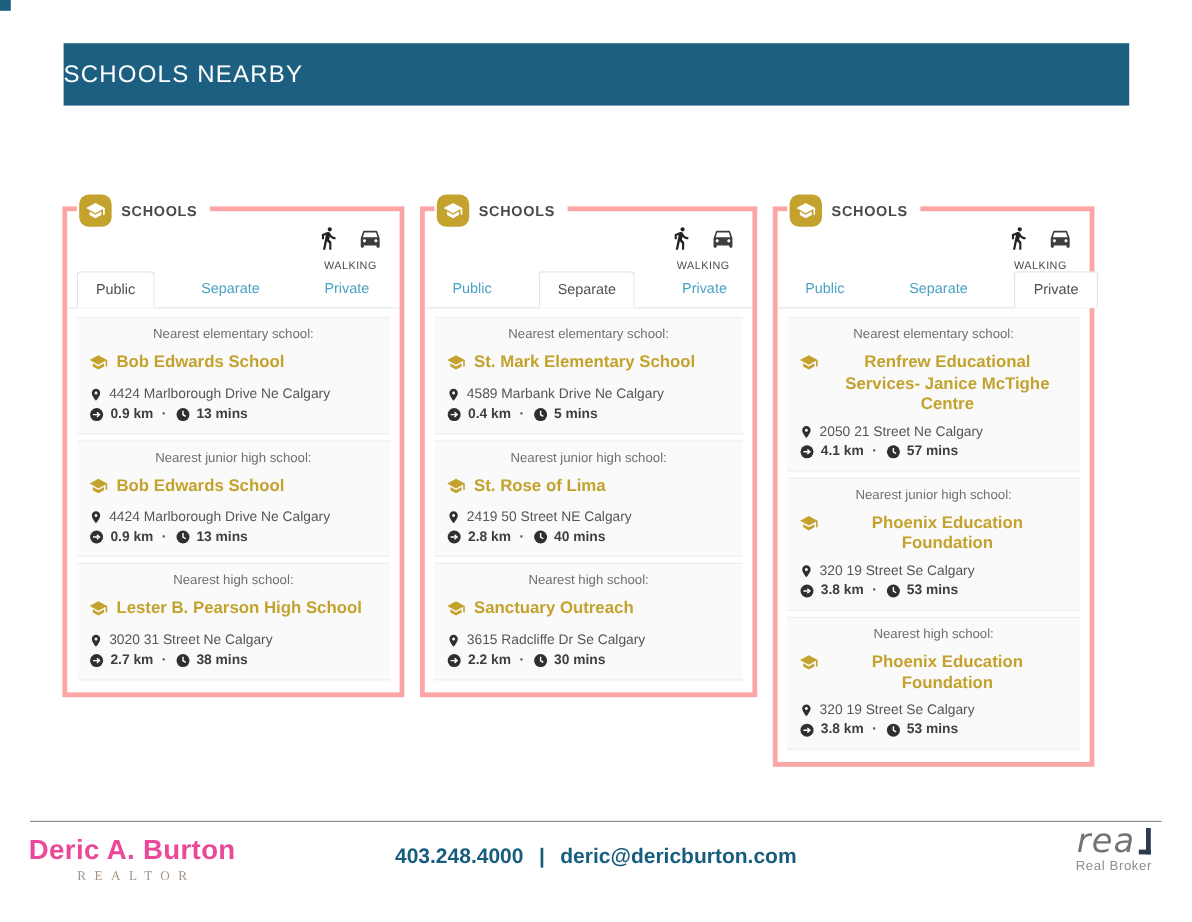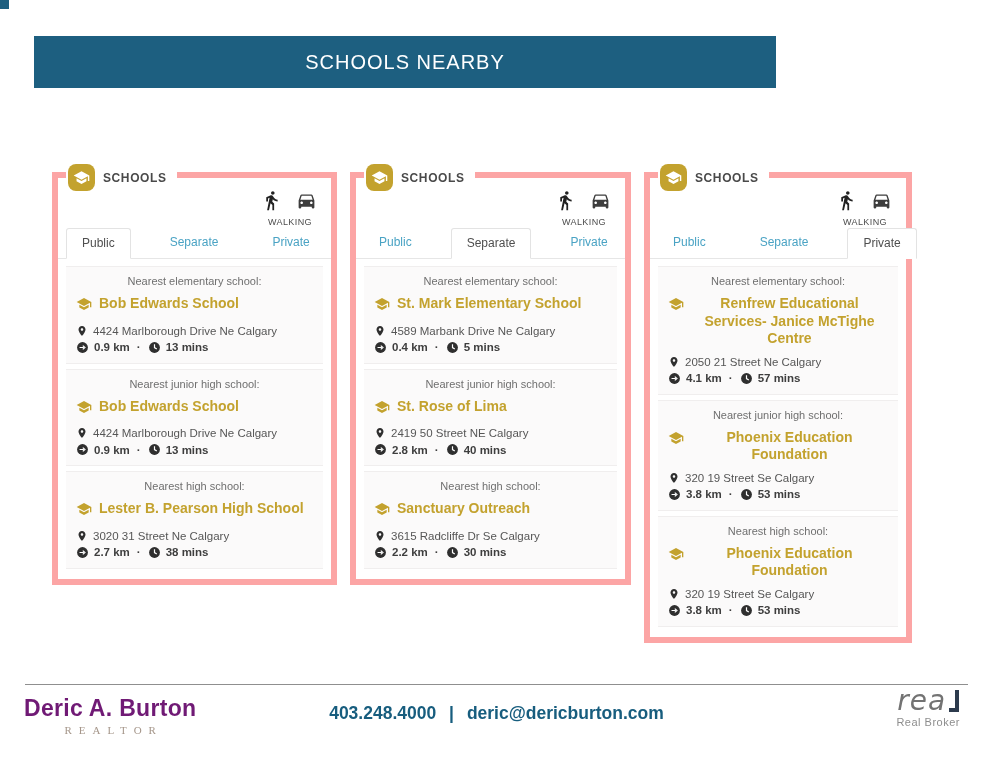--- a/index.html
+++ b/index.html
@@ -5,28 +5,28 @@
   html,body{margin:0;padding:0;}
   body{
     width:993px;height:768px;position:relative;background:#ffffff;
     font-family:"Liberation Sans",sans-serif;overflow:hidden;
   }
   
   .corner-square{position:absolute;left:0;top:0;width:9px;height:9px;background:#1d5f80;}
 
   
   .banner{
-    position:absolute;left:34px;top:36px;width:742px;height:52px;background:#1d5f80;
-    display:flex;align-items:center;justify-content:center;
+    position:absolute;left:53px;top:36px;width:888px;height:52px;background:#1d5f80;
+    display:flex;align-items:center;justify-content:flex-start;
   }
   .banner-title{color:#ffffff;font-size:20px;letter-spacing:1px;font-weight:400;}
 
   
   .panels{position:absolute;left:52px;top:172px;display:flex;gap:13px;align-items:flex-start;}
-  .panel{position:relative;background:#fff;border:6px solid #fca5a5;min-height:341px;box-sizing:border-box;}
+  .panel{position:relative;background:#fff;border:4px solid #fca5a5;min-height:341px;box-sizing:border-box;}
   .panel:nth-child(1){width:285px;}
   .panel:nth-child(2){width:281px;}
   .panel:nth-child(3){width:268px;}
 
   .legend{position:absolute;top:-14px;left:8px;background:#fff;display:flex;align-items:center;gap:8px;padding:0 10px 0 2px;}
   .legend-icon{width:27px;height:27px;border-radius:8px;background:#c3a22e;display:flex;align-items:center;justify-content:center;flex:0 0 auto;}
   .legend-icon svg{width:17px;height:17px;fill:#ffffff;}
   .legend-label{font-size:12px;font-weight:700;color:#4a4a4a;letter-spacing:.6px;}
 
   .mode{position:absolute;top:12px;right:12px;text-align:center;}
@@ -49,21 +49,21 @@
   .sec-name .cap svg{width:16px;height:16px;fill:#c3a22e;margin-top:1px;}
   .sec-address{display:flex;align-items:center;gap:5px;font-size:11.5px;color:#565656;margin-bottom:4px;}
   .sec-address svg{width:12px;height:12px;fill:#2f2f2f;flex:0 0 auto;}
   .sec-stats{display:flex;align-items:center;gap:5px;font-size:11.5px;font-weight:700;color:#3e3e3e;}
   .sec-stats svg{width:13px;height:13px;flex:0 0 auto;}
   .sec-stats .dot{color:#3e3e3e;margin:0 2px;}
 
   
   .footer-divider{position:absolute;left:25px;right:25px;top:684px;border-top:1px solid #8f8f8f;}
   .agent{position:absolute;left:24px;top:695px;text-align:center;}
-  .agent-name{font-size:23px;font-weight:700;color:#701a75;letter-spacing:.3px;}
+  .agent-name{font-size:23px;font-weight:700;color:#ec4899;letter-spacing:.3px;}
   .agent-title{font-family:"Liberation Serif",serif;font-size:11px;letter-spacing:7px;color:#a5968a;margin-top:2px;padding-left:7px;}
   .contact{position:absolute;left:0;right:0;top:703px;text-align:center;font-size:17.5px;font-weight:700;color:#175d7e;}
   .contact span{margin:0 4px;}
   .brand{position:absolute;right:33px;top:690px;text-align:center;}
   .brand-logo{display:flex;align-items:flex-end;justify-content:center;color:#737373;font-style:italic;}
   .brand-logo-text{font-size:28px;line-height:22px;font-weight:500;letter-spacing:1px;font-family:"DejaVu Sans",sans-serif;}
   .brand-logo-l{display:inline-block;width:10px;height:22px;border-right:4px solid #2d3b4d;border-bottom:4px solid #2d3b4d;margin-left:3px;box-sizing:border-box;}
   .brand-name{font-size:11px;color:#8e8e8e;margin-top:4px;letter-spacing:.5px;}
 </style>
 </head>

